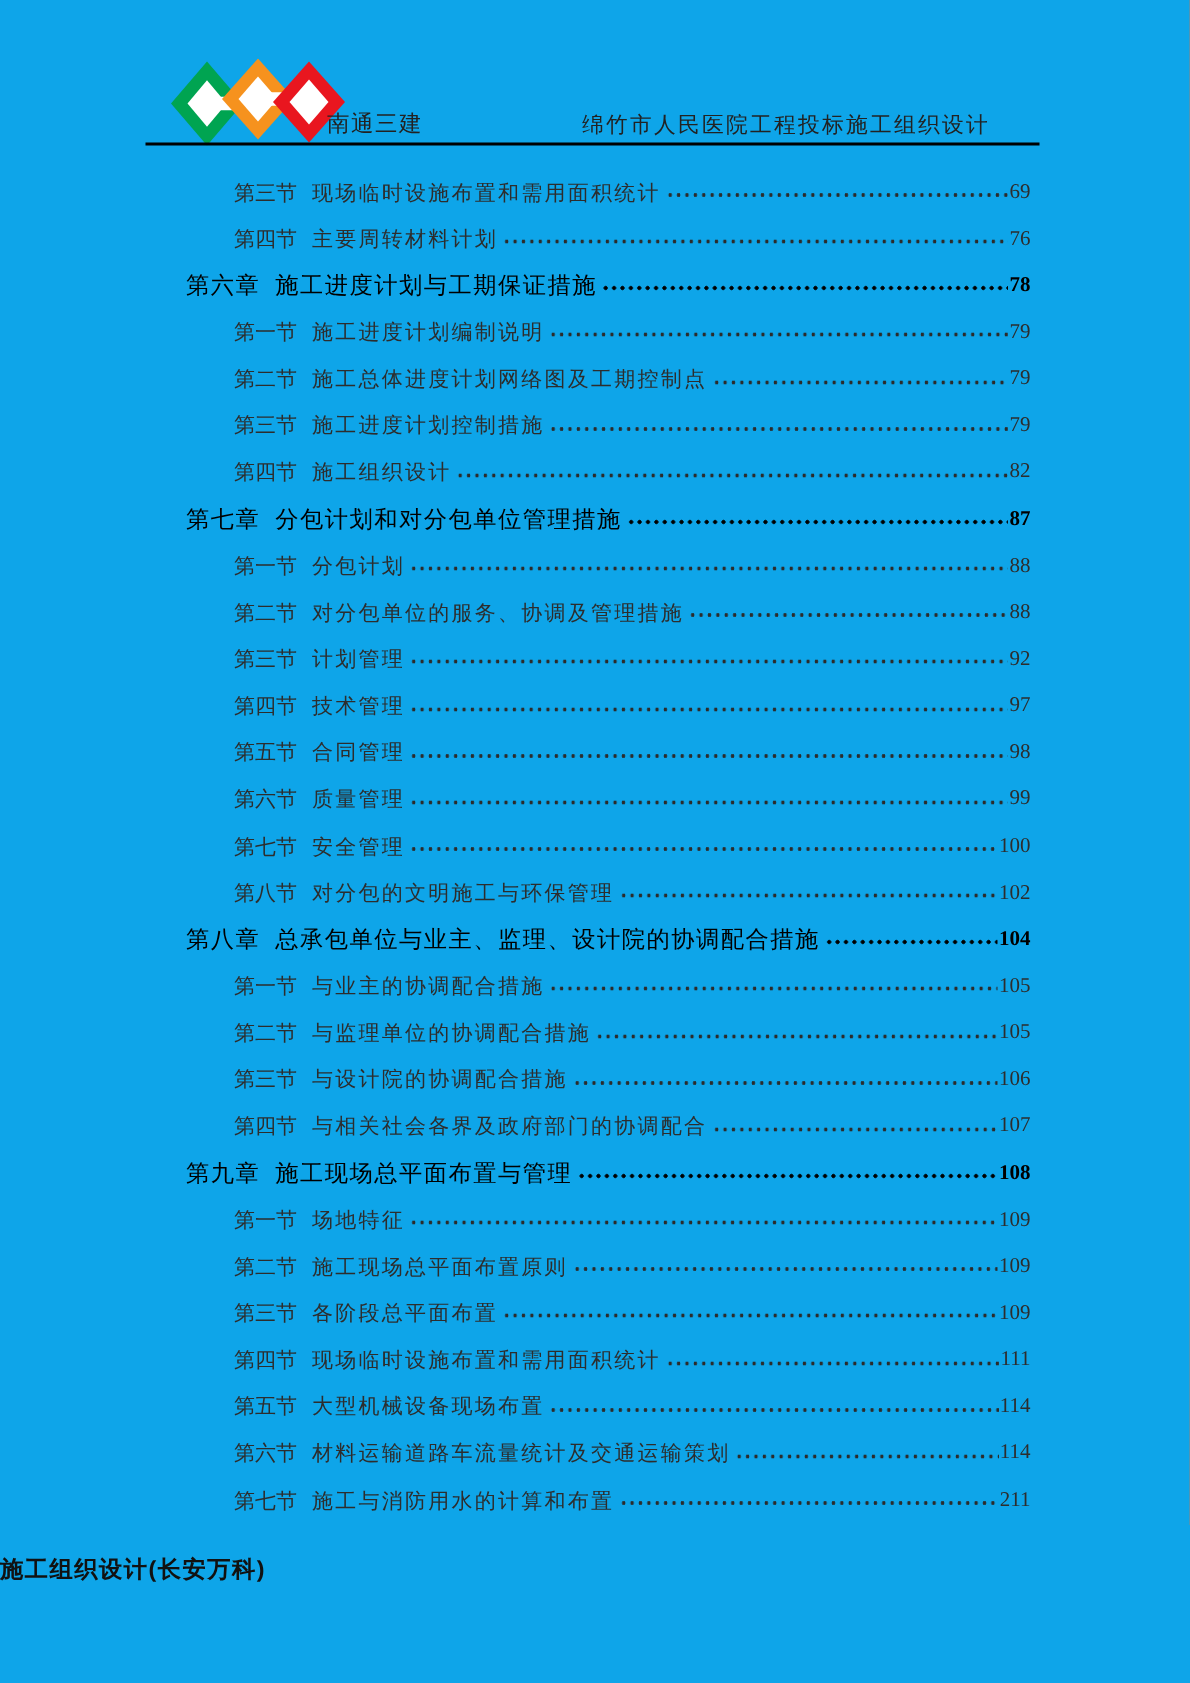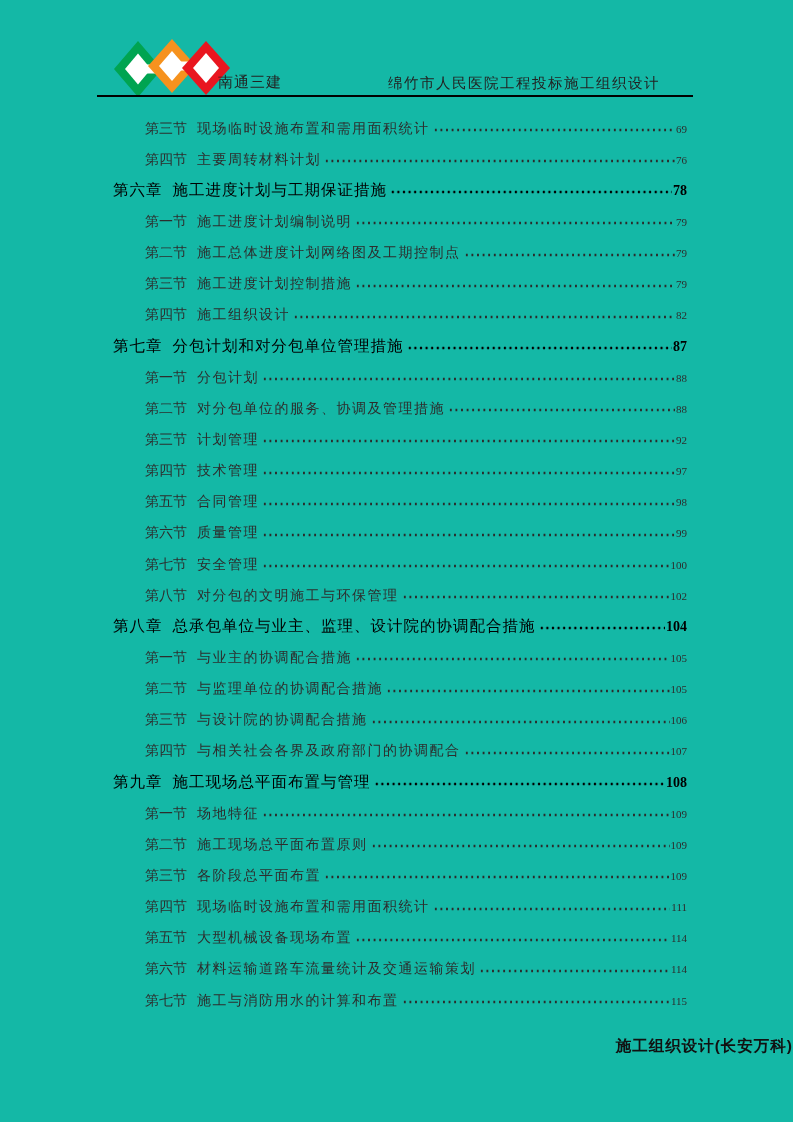--- a/index.html
+++ b/index.html
@@ -1,19 +1,19 @@
 <!DOCTYPE html>
 <html><head>
 <meta charset="utf-8">
 <style>
   html,body { margin:0; padding:0; background:#888; }
   #page {
     position: relative;
     width: 793px; height: 1122px;
-    background: #14b8a6;
+    background: #0ea5e9;
     margin: 0 auto;
     overflow: hidden;
     font-family: "Liberation Serif","DejaVu Serif",serif;
     color: #1a1a1a;
   }
 
   
   #logo { position:absolute; left:112px; top:39px; }
   .company-name {
     position:absolute; left:218px; top:73px;
@@ -23,21 +23,21 @@
     position:absolute; right:133px; top:74px;
     font-size:14.5px; letter-spacing:1.5px; color:#222;
   }
   .header-rule {
     position:absolute; left:97px; right:100px; top:95px;
     border-top:2px solid #000; height:0;
   }
 
   
   #toc {
-    position:absolute; top:113px; left:113px; right:106px;
+    position:absolute; top:113px; left:124px; right:106px;
   }
   .toc-row {
     display:flex; align-items:center;
     height:31.15px;
     white-space:nowrap;
     cursor:pointer;
   }
   .toc-row.section { padding-left:32px; }
   .toc-label { flex:0 0 auto; margin-right:10px; }
   .toc-title { flex:0 0 auto; letter-spacing:1.5px; }
@@ -55,29 +55,29 @@
     background-image: radial-gradient(circle, #2b2b2b 1.05px, rgba(0,0,0,0) 1.35px);
     background-size: 5.6px 5.6px;
     background-repeat: repeat-x;
     background-position: left 55%;
   }
   .chapter .toc-dots {
     background-image: radial-gradient(circle, #000 1.2px, rgba(0,0,0,0) 1.5px);
   }
   .toc-page {
     flex:0 0 auto;
-    font-size:11px; color:#2d2d2d;
+    font-size:14px; color:#2d2d2d;
     font-family:"Liberation Serif","DejaVu Serif",serif;
   }
   .chapter .toc-page { font-weight:bold; color:#000; font-size:14px; }
 
   
   #footer {
     position:absolute; left:0; right:0; top:1036px;
-    text-align:right;
+    text-align:left;
     font-family:"Liberation Sans","DejaVu Sans",sans-serif;
     font-weight:600; font-size:15.5px; color:#111;
     letter-spacing:1px;
   }
 </style>
 </head>
 <body>
 
 <div id="page">
 
@@ -266,19 +266,19 @@
       <div class="toc-row section">
       <span class="toc-label">第六节</span>
       <span class="toc-title">材料运输道路车流量统计及交通运输策划</span>
       <span class="toc-dots"></span>
       <span class="toc-page">114</span>
     </div>
       <div class="toc-row section">
       <span class="toc-label">第七节</span>
       <span class="toc-title">施工与消防用水的计算和布置</span>
       <span class="toc-dots"></span>
-      <span class="toc-page">115</span>
+      <span class="toc-page">211</span>
     </div>
     </div>
 
   <div id="footer">施工组织设计(长安万科)</div>
 
 </div>
 
 </body></html>

